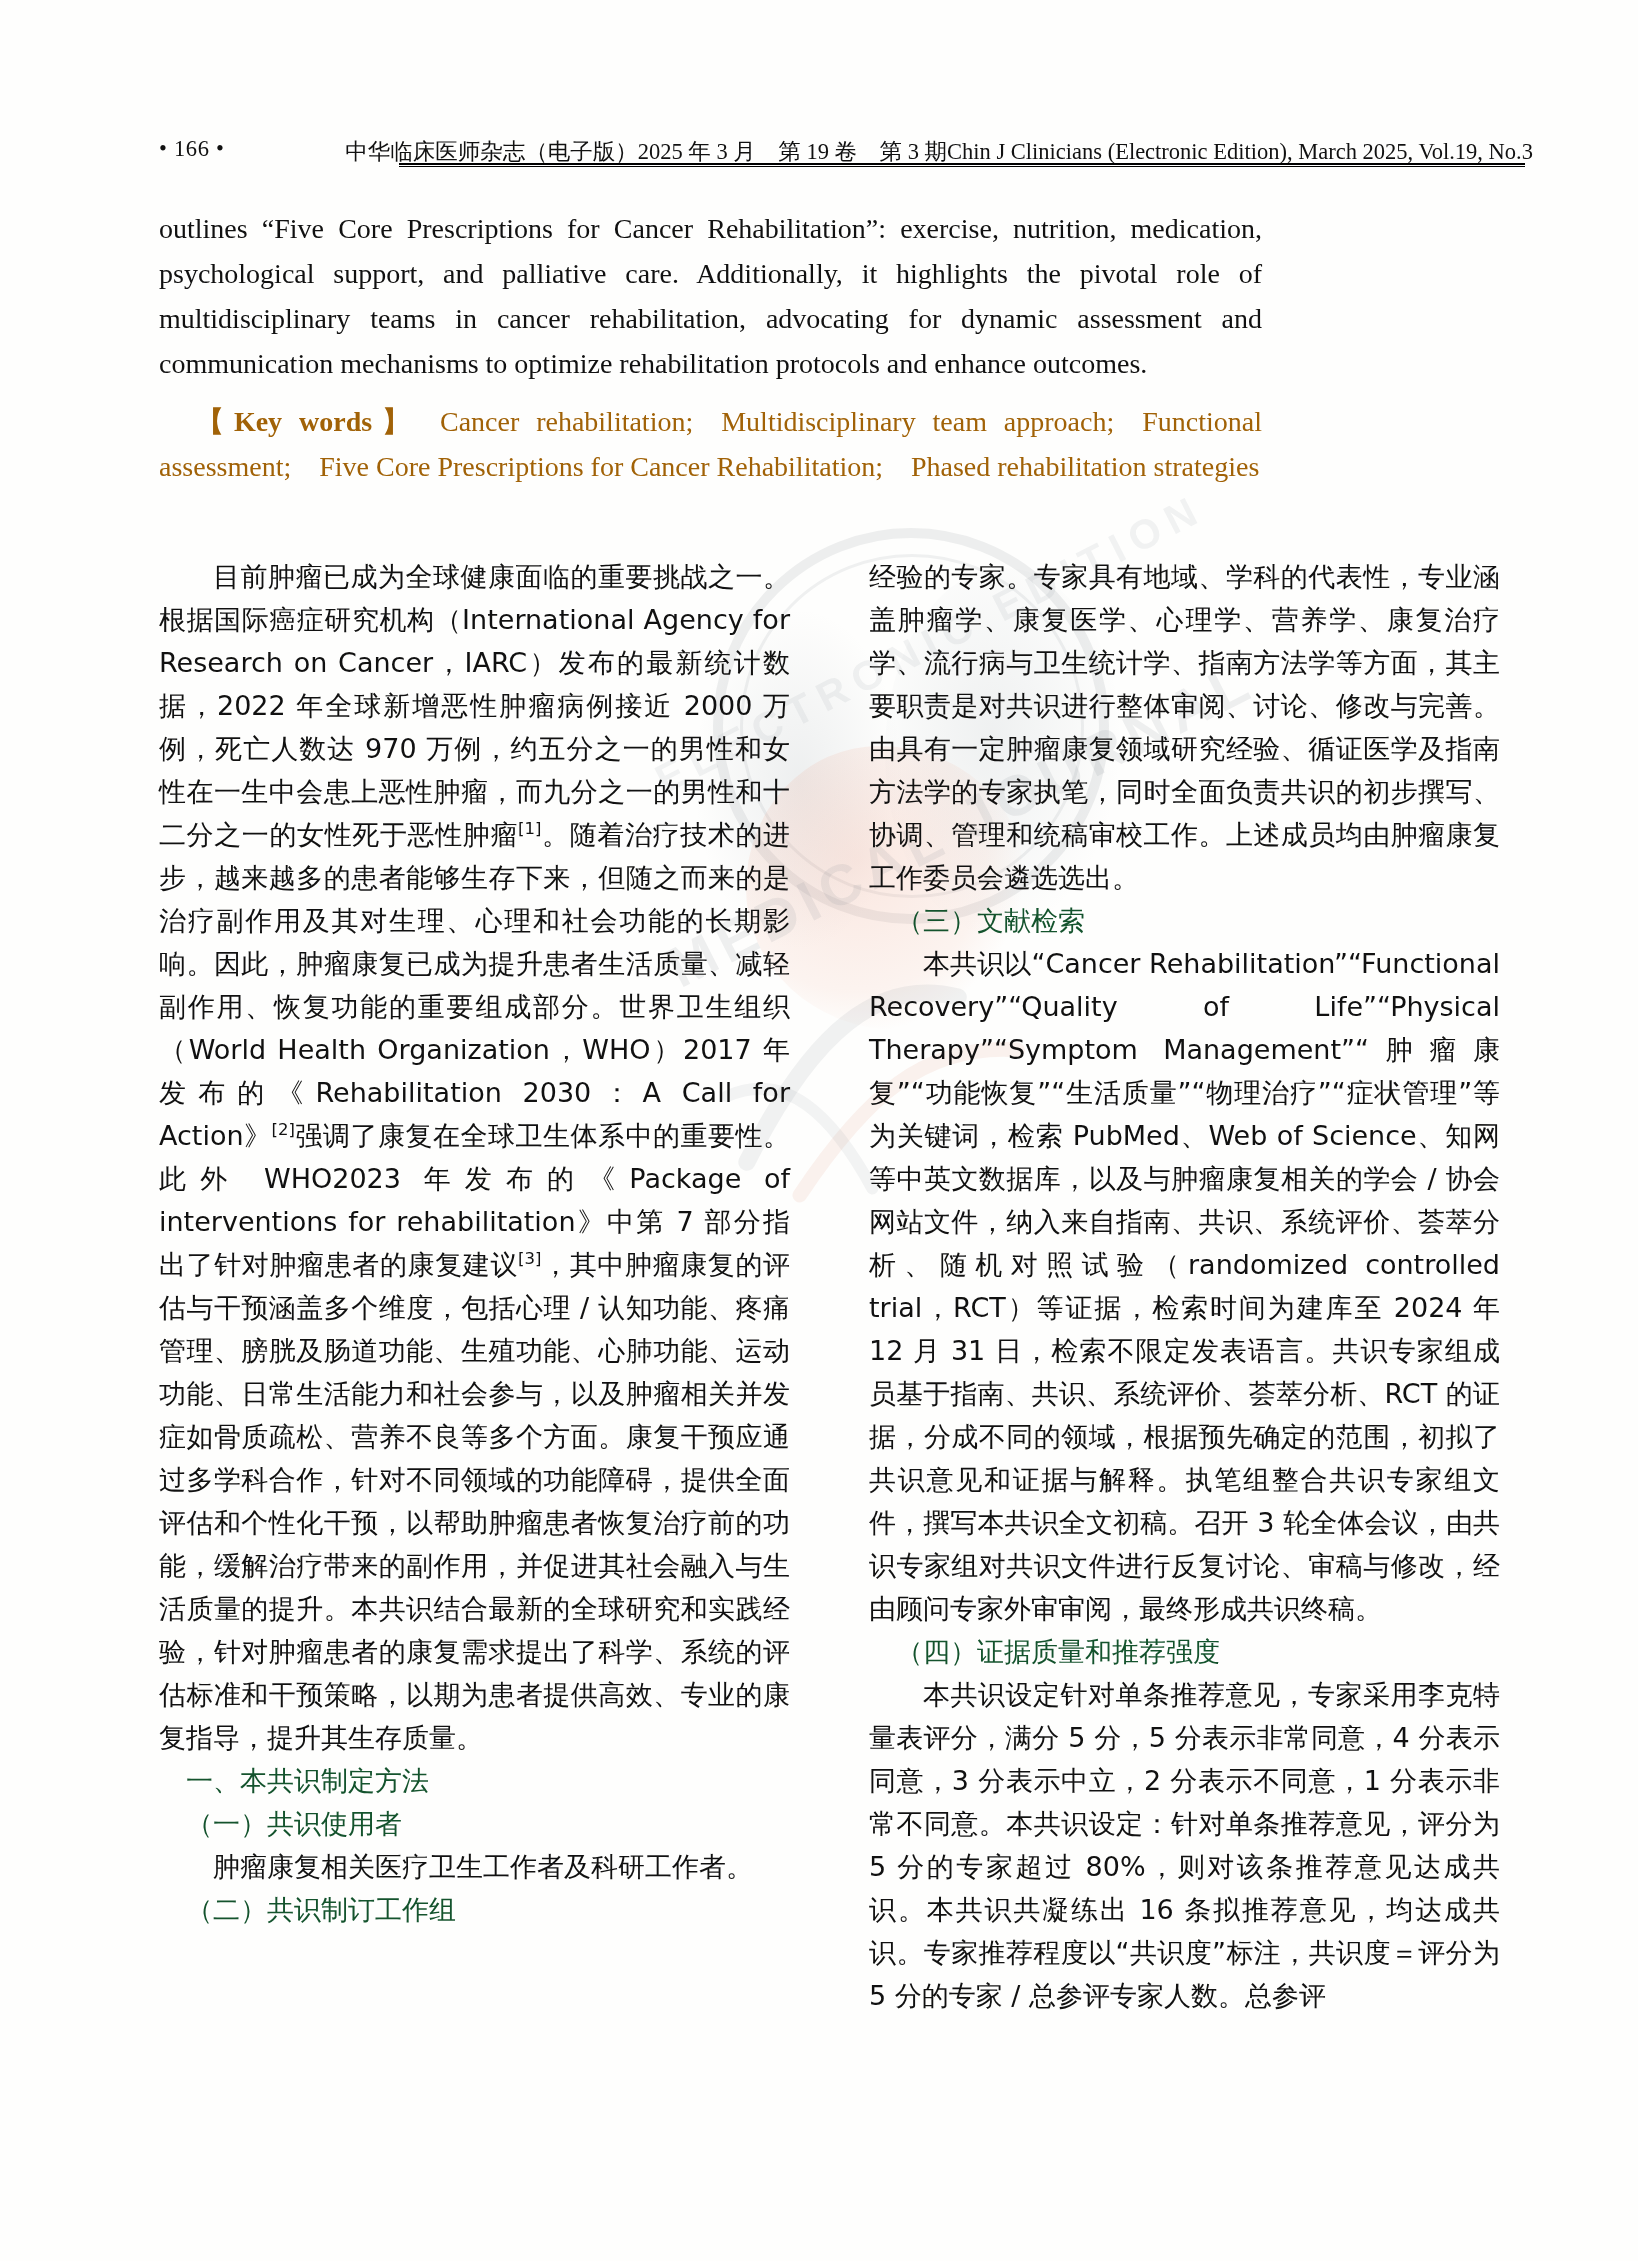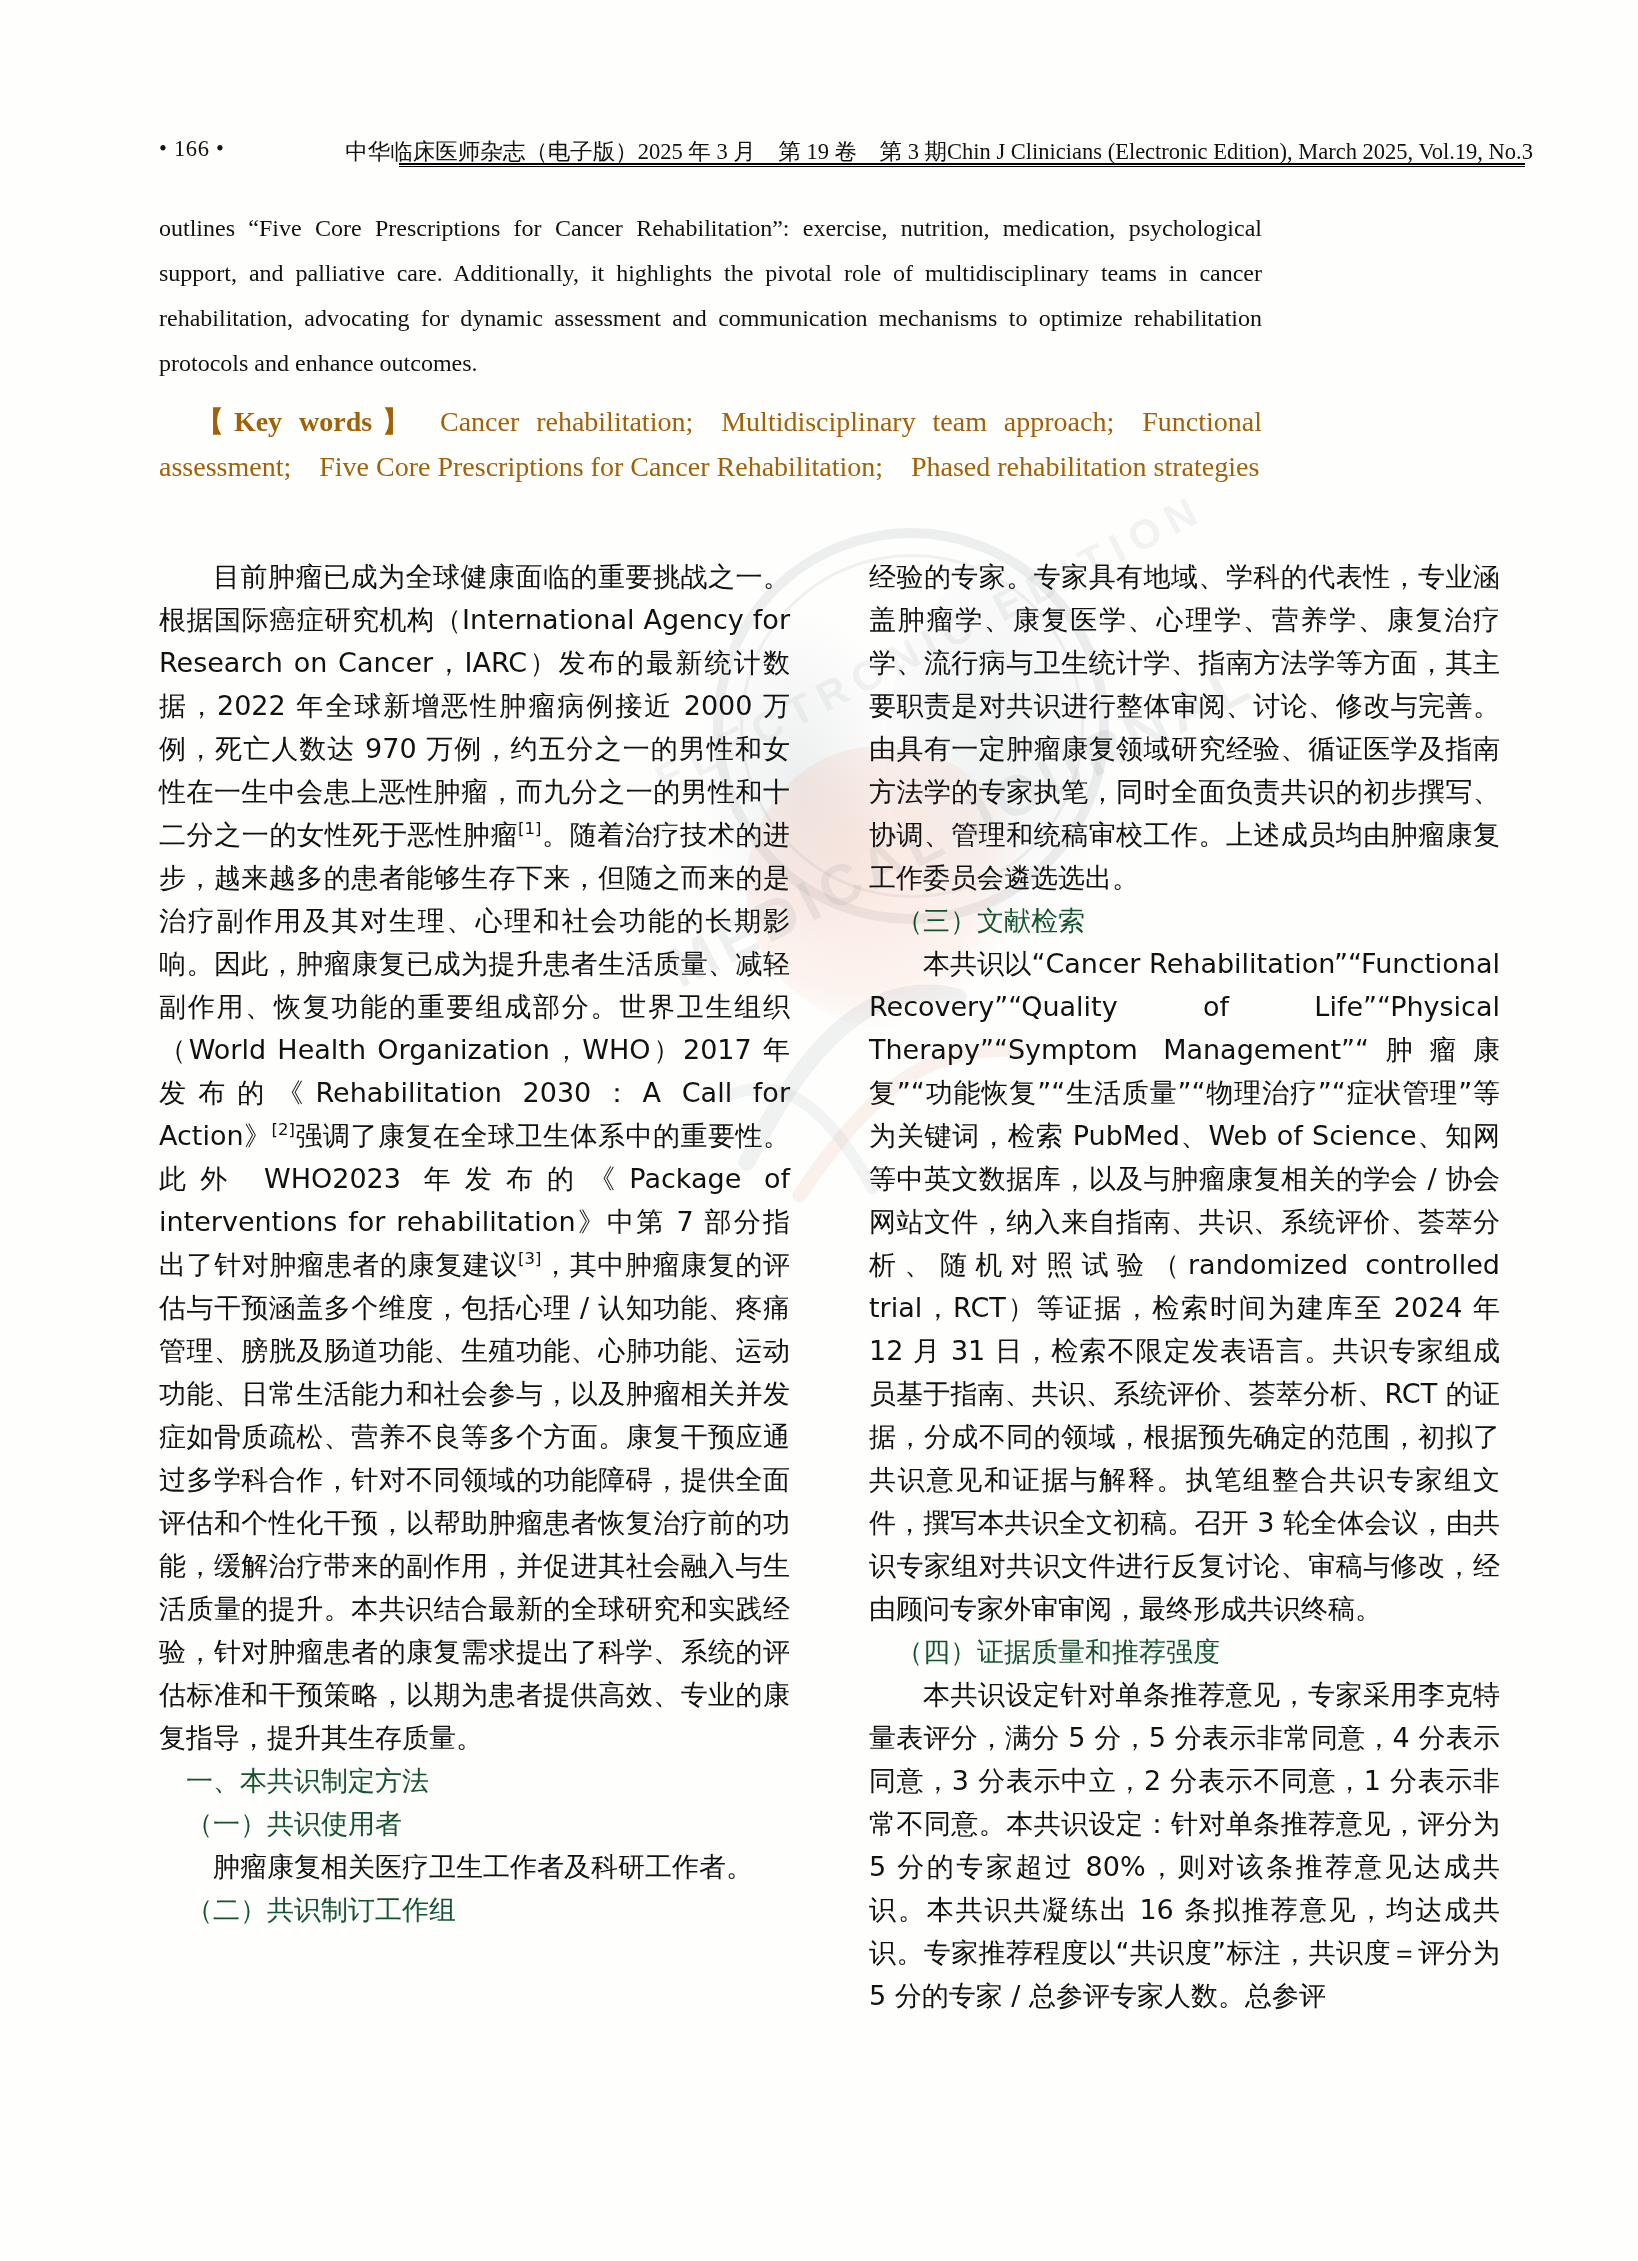--- a/index.html
+++ b/index.html
@@ -155,21 +155,21 @@
   
   .abstract-block {
     position: absolute;
     left: 159px;
     top: 206px;
     width: 1103px;
     z-index: 2;
   }
   .abs-para {
     font-family: "Liberation Serif", "DejaVu Serif", serif;
-    font-size: 24px;
+    font-size: 28px;
     line-height: 45px;
     text-align: justify;
     text-align-last: left;
     color: #111;
     margin: 0;
   }
   .kw-para {
     margin-top: 13.2px;
     font-family: "Liberation Serif", "DejaVu Serif", serif;
     font-size: 28px;

